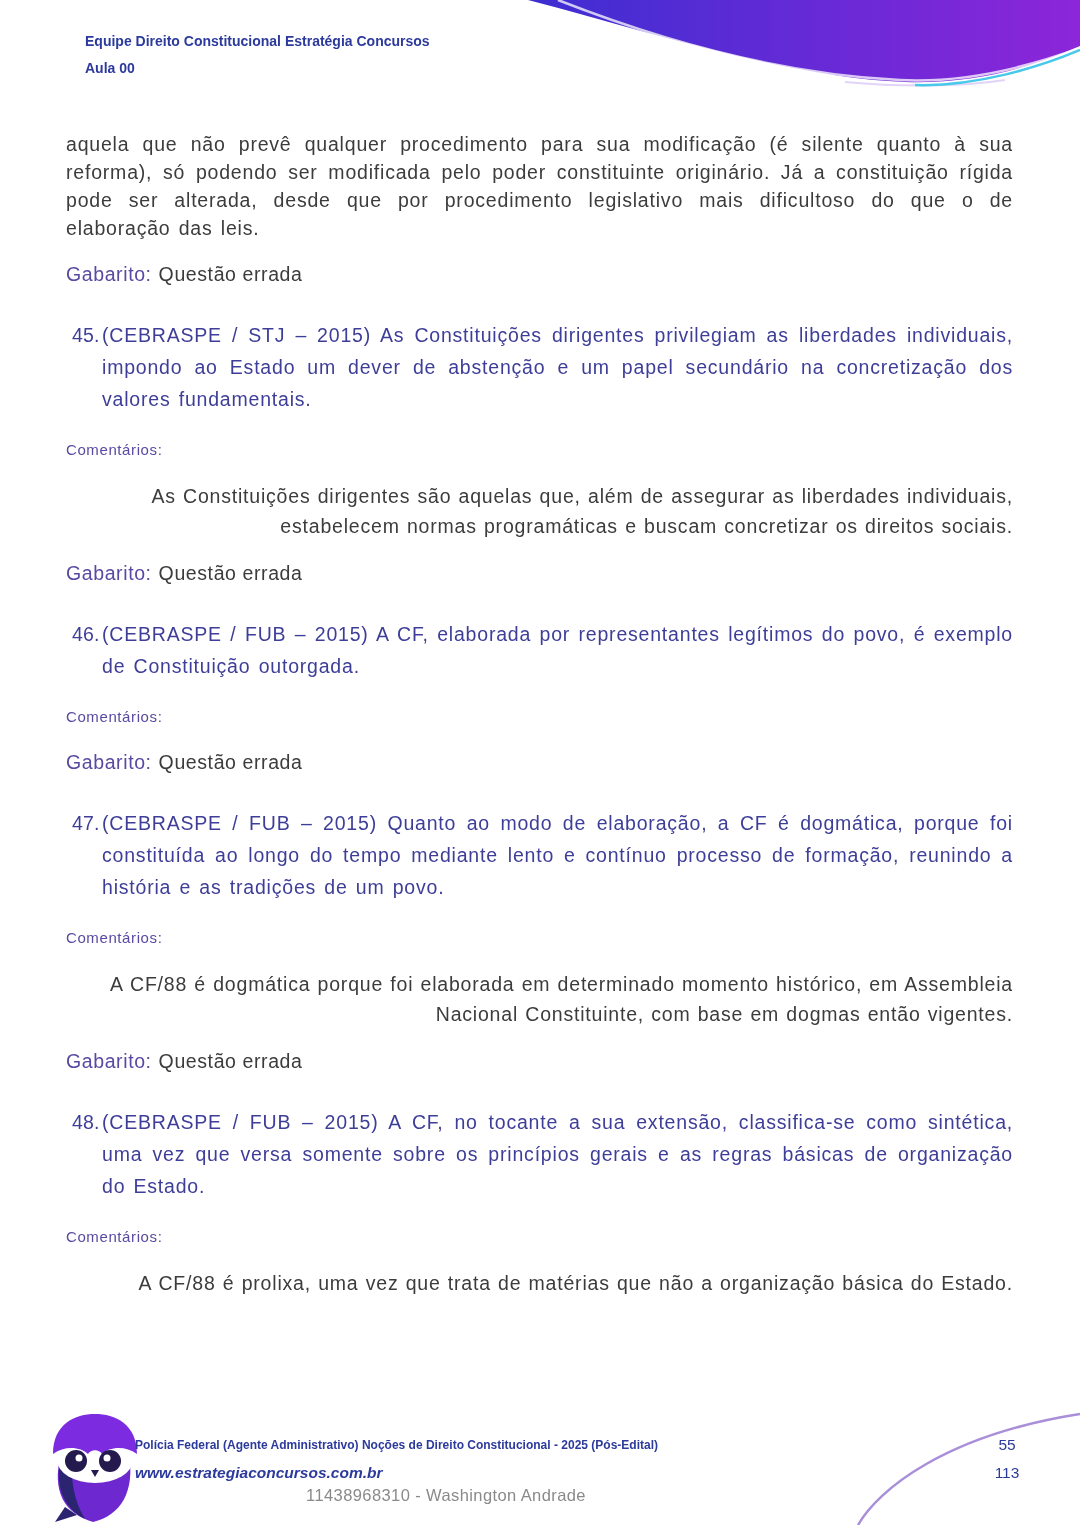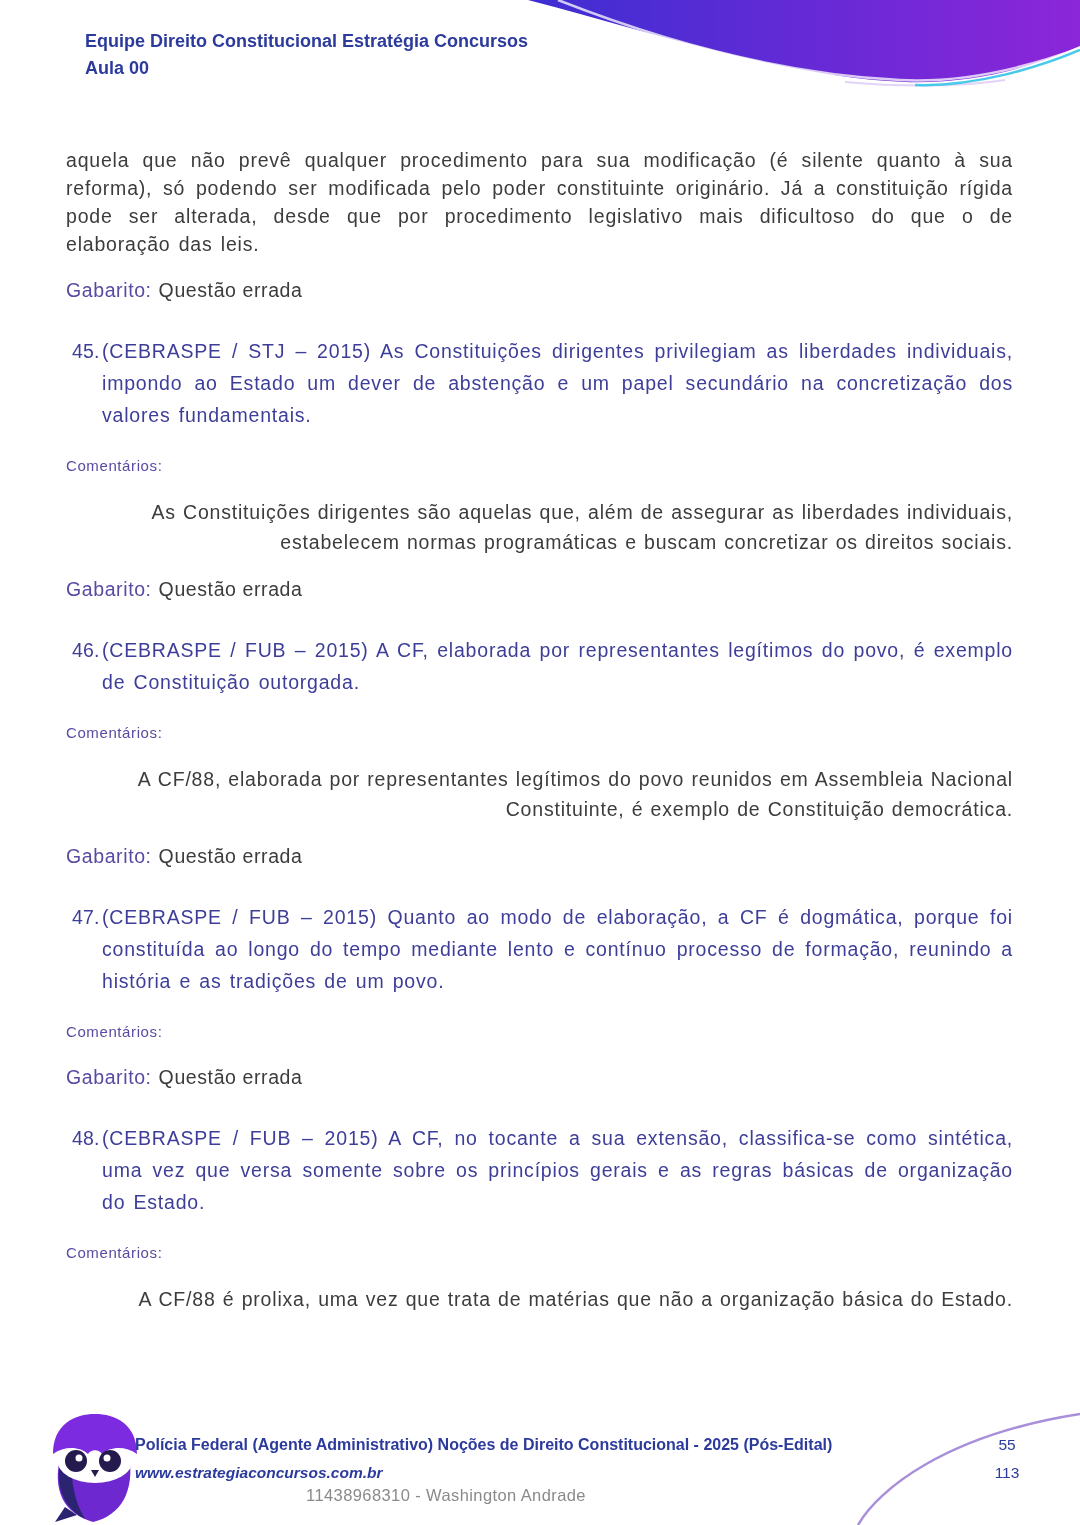--- a/index.html
+++ b/index.html
@@ -7,24 +7,24 @@
     position:relative;
     width:1080px;height:1525px;
     background:#ffffff;
     overflow:hidden;
     font-family:"Liberation Sans", sans-serif;
   }
   
   .wave{position:absolute;top:0;left:0;width:1080px;height:115px;}
   .header-text{
     position:absolute;left:85px;top:28px;
-    color:#2c3a9c;font-weight:bold;font-size:18px;line-height:27px;
+    color:#2c3a9c;font-weight:bold;font-size:14px;line-height:27px;
   }
   
-  .main{position:absolute;top:16px;left:0;right:0;padding:0 67px 0 66px;}
+  .main{position:absolute;top:0;left:0;right:0;padding:0 67px 0 66px;}
   .intro{
     margin:130px 0 0 0;
     color:#3c3c3c;font-size:19.5px;line-height:28px;
     letter-spacing:0.8px;word-spacing:2px;
     text-align:justify;
   }
   .gabarito{margin:19px 0 0 0;font-size:19.5px;line-height:26px;letter-spacing:0.6px;}
   .gabarito .lbl{color:#5a49a2;}
   .gabarito .val{color:#3c3c3c;margin-left:7px;}
   .question{
@@ -40,21 +40,21 @@
   .comment{
     margin:18px 0 0 0;
     color:#3c3c3c;font-size:19.5px;line-height:30px;
     letter-spacing:0.8px;word-spacing:1px;
     text-align:right;
   }
   
   .owl{position:absolute;left:45px;top:1412px;width:100px;height:112px;}
   .footer-title{
     position:absolute;left:135px;top:1435px;width:760px;
-    color:#2c3a9c;font-weight:bold;font-size:16px;line-height:20px;
+    color:#2c3a9c;font-weight:bold;font-size:12px;line-height:20px;
   }
   .footer-site{
     position:absolute;left:135px;top:1464px;
     color:#2c3a9c;font-weight:bold;font-style:italic;font-size:15.5px;
     text-decoration:none;
   }
   .footer-pages{
     position:absolute;left:972px;top:1431px;width:70px;
     color:#2c3a9c;font-size:15.5px;line-height:28px;text-align:center;
   }
@@ -103,30 +103,30 @@
     <p class="comment">As Constituições dirigentes são aquelas que, além de assegurar as liberdades individuais, estabelecem normas programáticas e buscam concretizar os direitos sociais.</p>
     <p class="gabarito">
       <span class="lbl">Gabarito:</span><span class="val">Questão errada</span>
     </p>
 
     <div class="question">
       <span class="qnum">46.</span>
       <span>(CEBRASPE / FUB – 2015) A CF, elaborada por representantes legítimos do povo, é exemplo de Constituição outorgada.</span>
     </div>
     <p class="com-label">Comentários:</p>
-    <p class="comment">A CF/88, elaborada por representantes legítimos do povo reunidos em Assembleia Nacional Constituinte, é exemplo de Constituição democrática.</p>
     <p class="gabarito">
       <span class="lbl">Gabarito:</span><span class="val">Questão errada</span>
     </p>
 
     <div class="question">
       <span class="qnum">47.</span>
       <span>(CEBRASPE / FUB – 2015) Quanto ao modo de elaboração, a CF é dogmática, porque foi constituída ao longo do tempo mediante lento e contínuo processo de formação, reunindo a história e as tradições de um povo.</span>
     </div>
     <p class="com-label">Comentários:</p>
+    <p class="comment">A CF/88 é dogmática porque foi elaborada em determinado momento histórico, em Assembleia Nacional Constituinte, com base em dogmas então vigentes.</p>
     <p class="gabarito">
       <span class="lbl">Gabarito:</span><span class="val">Questão errada</span>
     </p>
 
     <div class="question">
       <span class="qnum">48.</span>
       <span>(CEBRASPE / FUB – 2015) A CF, no tocante a sua extensão, classifica-se como sintética, uma vez que versa somente sobre os princípios gerais e as regras básicas de organização do Estado.</span>
     </div>
     <p class="com-label">Comentários:</p>
     <p class="comment">A CF/88 é prolixa, uma vez que trata de matérias que não a organização básica do Estado.</p>

